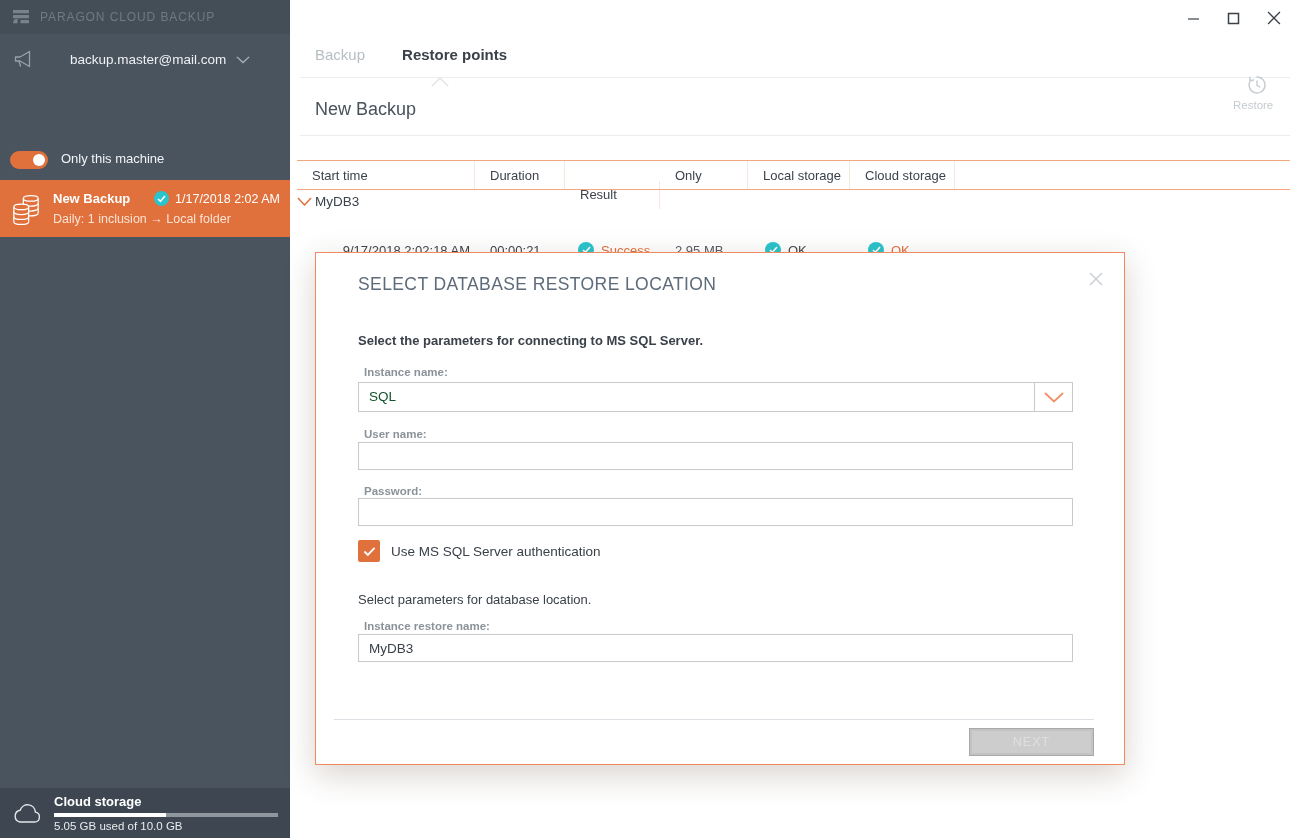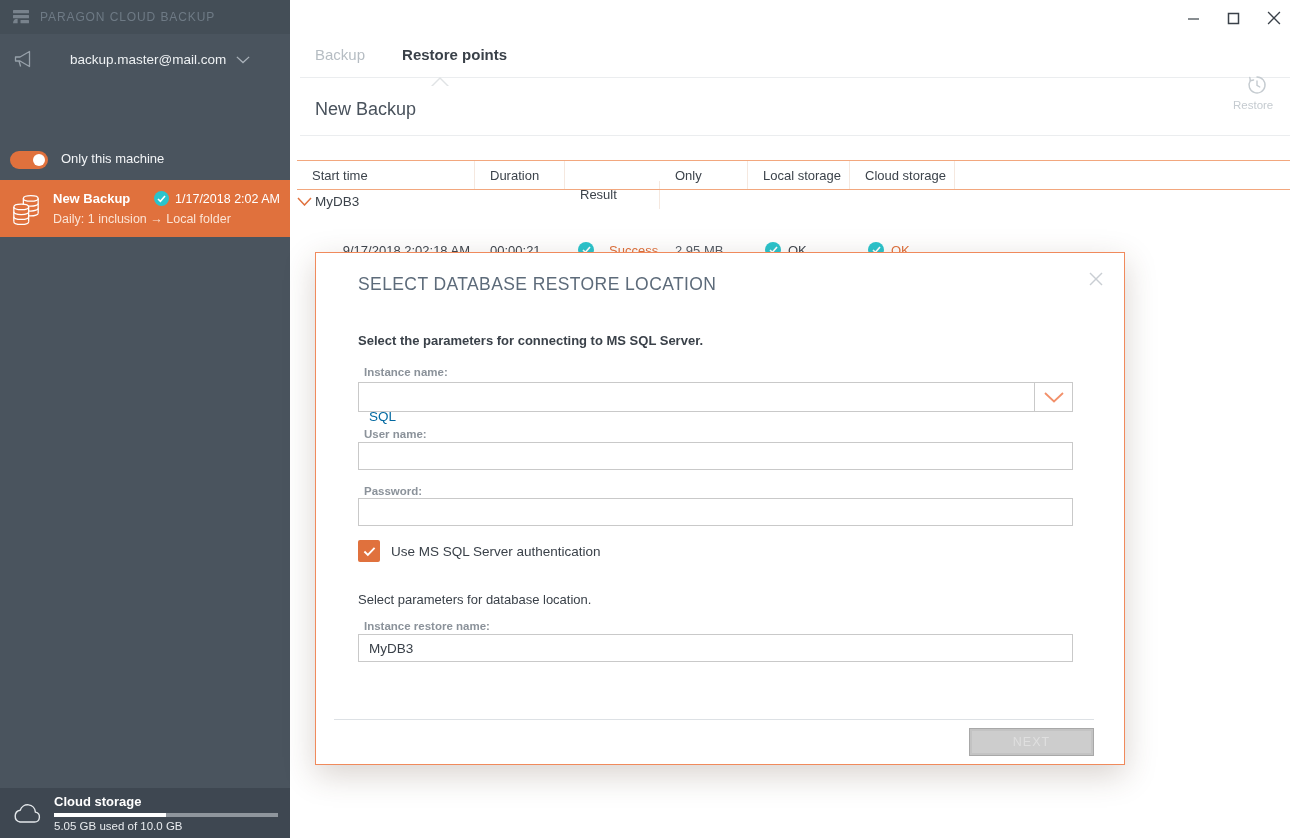--- a/index.html
+++ b/index.html
@@ -62,37 +62,37 @@
   .thead-line-bottom { position:absolute; top:189px; left:7px; right:9px; height:1px; background:var(--accent-light-line,#f2a77e); }
   .thead { position:absolute; top:161px; left:7px; right:9px; height:28px; display:flex; align-items:center; font-size:13px; color:#3c434b; }
   .th { height:100%; display:flex; align-items:center; padding-left:15px; border-right:1px solid #f5e8df; }
   .th.c1 { width:178px; } .th.c2 { width:90px; } .th.c3 { width:95px;margin-top:39px; } .th.c4 { width:88px; } .th.c5 { width:102px; } .th.c6 { width:105px; }
   .group-row { position:absolute; top:194px; left:7px; display:flex; align-items:center; cursor:pointer; }
   .group-label { margin-left:3px; font-size:13.5px; color:#3c434b; }
   .data-row { position:absolute; top:237px; left:7px; right:9px; height:26px; display:flex; align-items:center; font-size:13px; color:#3f464e; cursor:pointer; }
   .td { display:flex; align-items:center; }
   .td.c1 { width:178px; justify-content:flex-end; padding-right:5px; }
   .td.c2 { width:90px; padding-left:15px; }
-  .td.c3 { width:95px; padding-left:13px; gap:15px; }
+  .td.c3 { width:95px; padding-left:13px; gap:7px; }
   .td.c4 { width:88px; padding-left:15px; color:#565d66; }
   .td.c5 { width:102px; padding-left:17px; gap:7px; }
   .td.c6 { padding-left:18px; gap:7px; }
   .result-text { color:var(--accent,#e0713d); }
   .cloud-ok { color:var(--accent,#e0713d); }
   .check16 { width:16px; height:16px; border-radius:50%; background:var(--success-teal,#2ac4cc); display:flex; align-items:center; justify-content:center; flex:none; }
 
   
   .dialog { position:absolute; left:315px; top:252px; width:810px; height:513px; background:#fff; border:1px solid #f08a5c; box-shadow:0 10px 30px rgba(80,55,35,0.22); }
   .dialog-close { position:absolute; top:16px; right:18px; background:none; border:none; cursor:pointer; padding:2px; }
   .dialog-title { position:absolute; top:21px; left:42px; font-size:17.5px; letter-spacing:0.4px; color:#5d6b7a; }
   .dialog-intro { position:absolute; top:80px; left:42px; font-size:13px; color:#3a4149;font-weight:bold; }
   .fld-label { position:absolute; left:48px; font-size:11.5px; color:#8b929a;font-weight:bold; }
   .lbl-instance { top:113px; } .lbl-user { top:175px; } .lbl-pass { top:232px; } .lbl-restore { top:367px; }
   .select-box { position:absolute; top:129px; left:42px; width:715px; height:30px; border:1px solid #c9c9c9; cursor:pointer; }
-  .select-value { line-height:28px; padding-left:10px; font-size:13.5px; color:#0369a1;margin-top:20px; }
+  .select-value { line-height:28px; padding-left:10px; font-size:13.5px; color:#14532d; }
   .select-chev { position:absolute; top:0; right:0; bottom:0; width:38px; border-left:1px solid #c9c9c9; display:flex; align-items:center; justify-content:center; }
   .txt-input { position:absolute; left:42px; width:715px; height:28px; border:1px solid #c9c9c9; padding:0 10px; font-size:13.5px; color:#3a4149; font-family:inherit; outline:none; }
   .inp-user { top:189px; } .inp-pass { top:245px; } .inp-restore { top:381px; }
   .checkbox-row { position:absolute; top:287px; left:42px; display:flex; align-items:center; cursor:pointer; }
   .checkbox { width:22px; height:22px; border-radius:2px; background:var(--accent,#e0713d); display:flex; align-items:center; justify-content:center; }
   .checkbox-label { margin-left:11px; font-size:13.5px; color:#3a4149; }
   .dialog-section2 { position:absolute; top:339px; left:42px; font-size:13px; color:#3a4149; }
   .dialog-divider { position:absolute; top:466px; left:18px; right:30px; height:1px; background:#dde1e5; }
   .next-btn { position:absolute; top:475px; right:30px; width:125px; height:28px; background:#cdcdcd; border:1px solid #a8a8a8; box-shadow:inset 0 0 0 2px #c3c3c3; color:#dfdfdf; font-size:12.5px; letter-spacing:1px; font-family:inherit; cursor:default; }
 </style>

